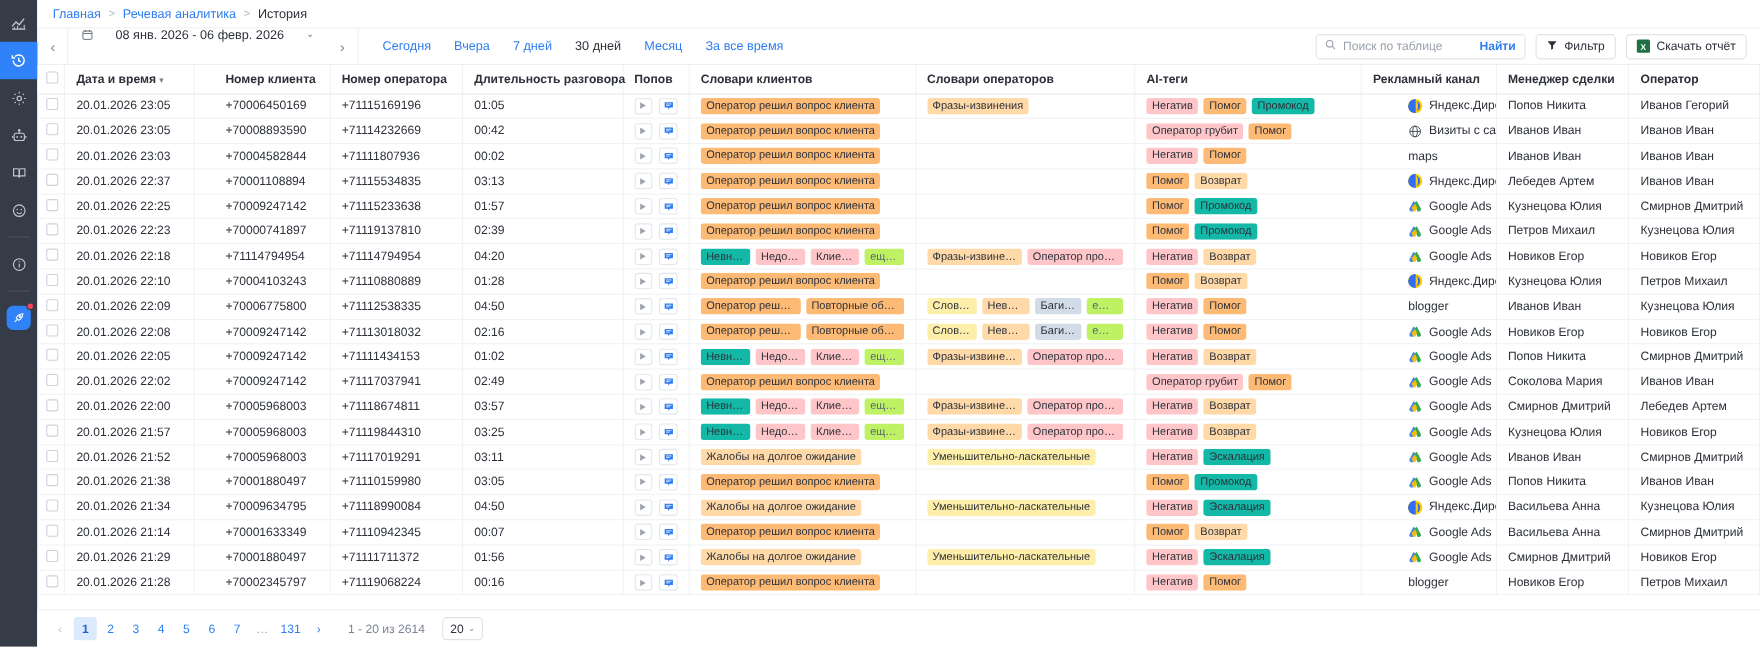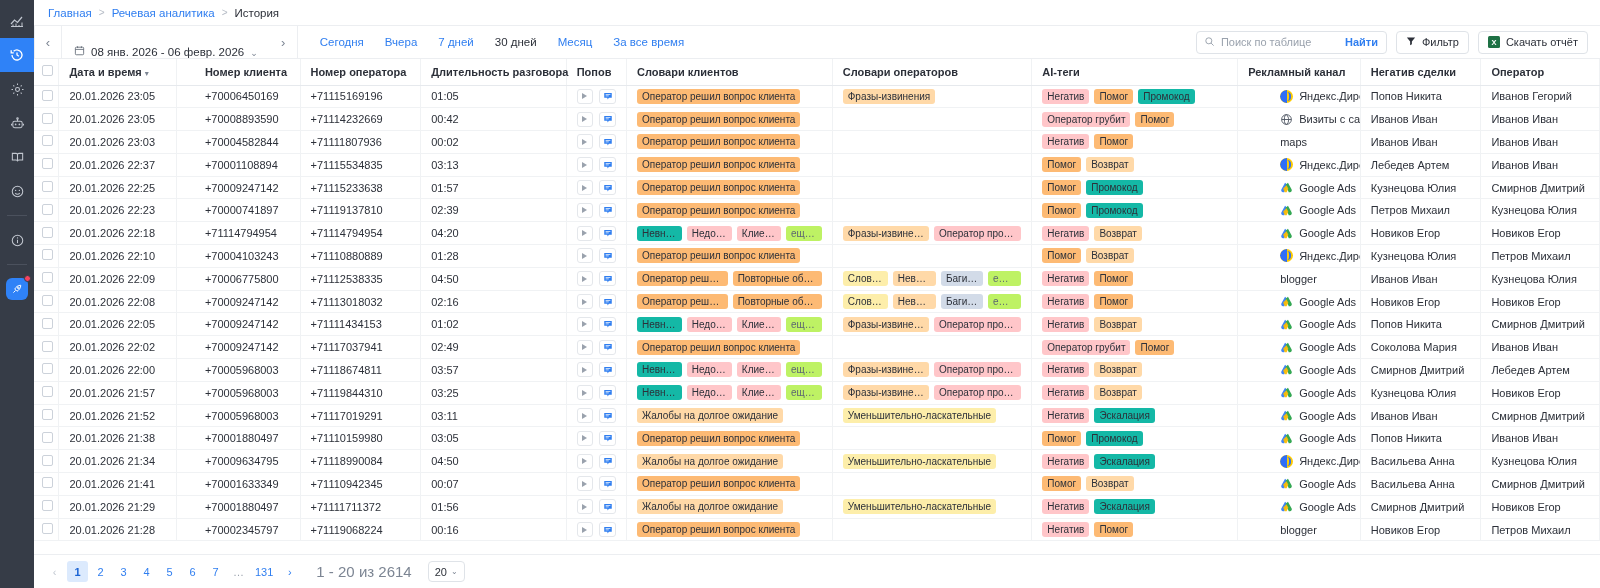--- a/index.html
+++ b/index.html
@@ -57,21 +57,21 @@
     border-bottom: 1px solid #eceef1; background: #fff;
     padding: 0 12px 0 0;
   }
   .tb-arrow {
     width: 28px; height: 32px; display: flex; align-items: center; justify-content: center;
     color: #7c8593; font-size: 13px; cursor: pointer;
     border-right: 1px solid #eceef1;
   }
   .tb-arrow.first { border-left: 1px solid #eceef1; }
   .daterange {
-    display: flex; align-items: flex-end; gap: 6px;
+    display: flex; align-items: flex-start; gap: 20px;
     padding: 0 12px; height: 32px; font-size: 11.5px; color: #2c3039;
     cursor: pointer; white-space: nowrap;
   }
   .daterange .cal { color: #5d6672; font-size: 11px; }
   .daterange .chev { color: #7c8593; font-size: 9px; }
   .quick { display: flex; align-items: center; gap: 21px; padding-left: 22px; }
   .quick span { font-size: 11.5px; color: #2f7ef0; cursor: pointer; white-space: nowrap; }
   .quick span.sel { color: #2c3039; }
   .tb-right { margin-left: auto; display: flex; align-items: center; gap: 9px; }
   .searchbox {
@@ -180,21 +180,21 @@
   }
   .pg {
     min-width: 21px; height: 21px; border-radius: 3px;
     display: flex; align-items: center; justify-content: center;
     font-size: 11px; color: #2f7ef0; cursor: pointer; padding: 0 4px;
   }
   .pg.active { background: #dceafd; color: #1b64d4; font-weight: bold; }
   .pg.dots { color: #9aa2ad; cursor: default; }
   .pg.arrow { color: #c3c9d2; }
   .pg.arrow.on { color: #2f7ef0; }
-  .pg-info { font-size: 15px; color: #7c8593; margin-left: 14px; }
+  .pg-info { font-size: 11px; color: #7c8593; margin-left: 14px; }
   .pg-size {
     margin-left: 14px; display: flex; align-items: center; gap: 4px;
     height: 21px; border: 1px solid #dfe3e8; border-radius: 4px;
     padding: 0 6px; font-size: 11px; color: #2c3039; cursor: pointer;
   }
   .pg-size .chev { font-size: 8px; color: #7c8593; }
 </style>
 </head>
 <body>
 
@@ -347,21 +347,21 @@
               <span>Дата и время</span><span class="sort-caret">▾</span>
             </th>
             <th class="w-cli">Номер клиента</th>
             <th class="w-opn">Номер оператора</th>
             <th class="w-dur">Длительность разговора</th>
             <th class="w-rec">Попов</th>
             <th class="w-dcl">Словари клиентов</th>
             <th class="w-dop">Словари операторов</th>
             <th class="w-ai">AI-теги</th>
             <th class="w-ch">Рекламный канал</th>
-            <th class="w-mgr">Негатив сделки</th>
+            <th class="w-mgr">Менеджер сделки</th>
             <th class="w-op">Оператор</th>
           </tr>
         </thead>
         <tbody id="tbody">
             <tr>
               <td class="c-chk"><span class="chk"></span></td>
               <td class="w-date">20.01.2026 23:05</td>
               <td class="w-cli">+70006450169</td>
               <td class="w-opn">+71115169196</td>
               <td class="w-dur">01:05</td>
@@ -1152,21 +1152,21 @@
                 <div class="ch-cell">
                   <span class="ch-ic ya-ic"></span>
                   <span>Яндекс.Директ</span>
                 </div>
               </td>
               <td class="w-mgr">Васильева Анна</td>
               <td class="w-op">Кузнецова Юлия</td>
             </tr>
             <tr>
               <td class="c-chk"><span class="chk"></span></td>
-              <td class="w-date">20.01.2026 21:41</td>
+              <td class="w-date">20.01.2026 21:14</td>
               <td class="w-cli">+70001633349</td>
               <td class="w-opn">+71110942345</td>
               <td class="w-dur">00:07</td>
               <td class="w-rec">
                 <div class="rec-cell">
                   <div class="rec-btn">
                     <span class="tri"></span>
                   </div>
                   <div class="rec-btn">
                     <svg class="chat-ic" viewBox="0 0 16 16">

